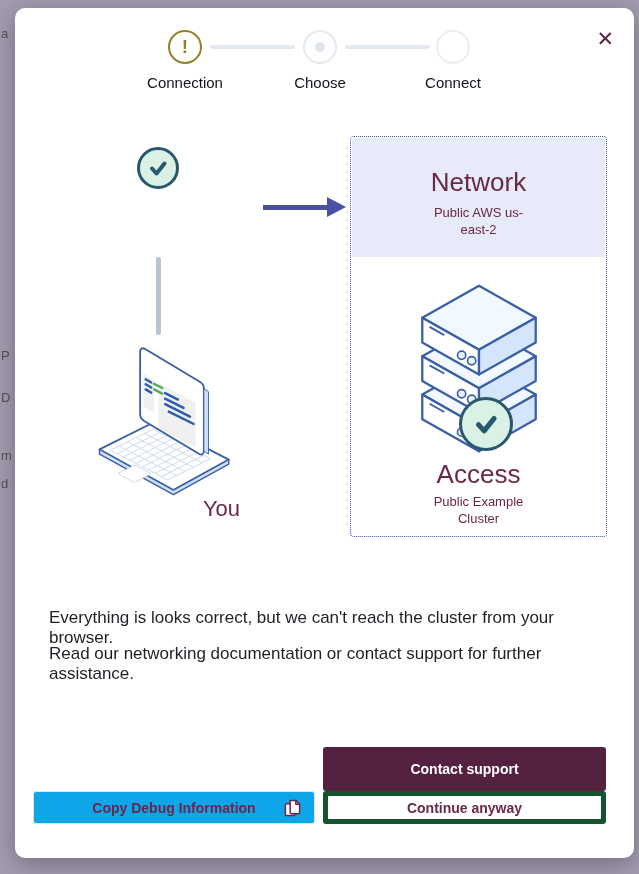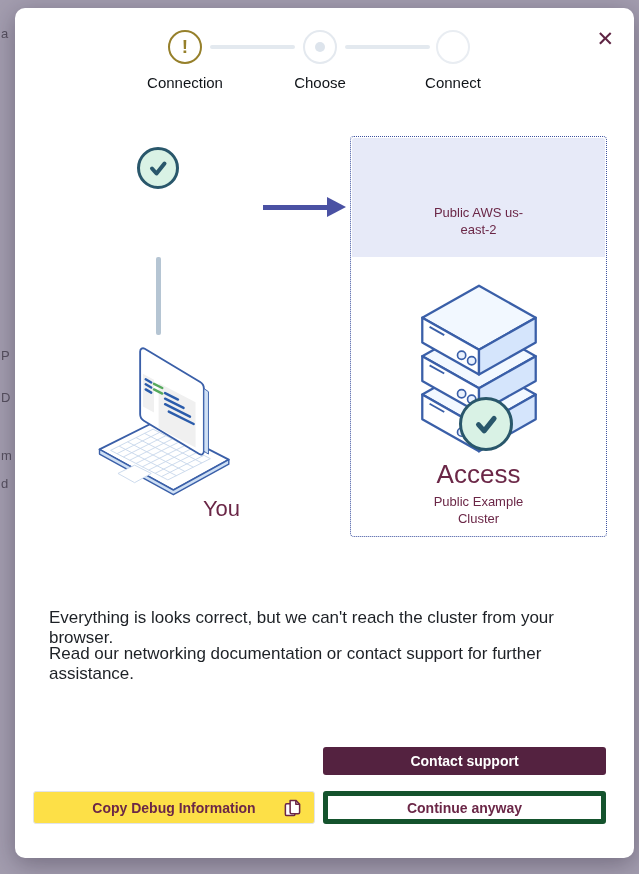--- a/index.html
+++ b/index.html
@@ -32,21 +32,21 @@
   .arrow-line{position:absolute;left:248px;top:197px;width:66px;height:5px;background:#4a51a3;}
   .arrow-head{position:absolute;left:312px;top:189px;width:0;height:0;
     border-top:10.5px solid transparent;border-bottom:10.5px solid transparent;border-left:19px solid #4a51a3;}
   .v-line{position:absolute;left:141px;top:249px;width:5px;height:78px;background:#b5c5d3;border-radius:2px;}
   .you-label{position:absolute;left:77px;top:488px;width:148px;text-align:right;font-size:22px;color:#6b2747;}
   .msg{position:absolute;left:18px;right:16px;font-size:17px;color:#1d2126;margin:16px;}
   
   .btn{position:absolute;display:flex;align-items:center;justify-content:center;font-size:14px;
     font-weight:600;border-radius:3px;box-sizing:border-box;cursor:pointer;font-family:inherit;}
   .btn-filled{background:#542240;color:#fff;border:none;}
-  .btn-light{background:#fde047;border:1px solid #e1e3e8;color:#6b2747;}
+  .btn-light{background:#0ea5e9;border:1px solid #e1e3e8;color:#6b2747;}
   .btn-outline{background:#fff;border:5px solid #14532d;color:#6b2747;}
   .copy-ic{position:absolute;right:12px;top:6px;}
 </style>
 </head>
 <body>
 
 <div class="backdrop">
   <span class="frag" style="top:26px">a</span>
   <span class="frag" style="top:348px">P</span>
   <span class="frag" style="top:390px">D</span>
@@ -117,20 +117,21 @@
       <line x1="79" y1="51" x2="93" y2="58" stroke="#2b5cab"></line>
       <line x1="79" y1="57" x2="99" y2="67" stroke="#2b5cab"></line>
       <line x1="79" y1="63" x2="106" y2="76.5" stroke="#2b5cab"></line>
       <line x1="83" y1="71" x2="110" y2="84.5" stroke="#2b5cab"></line>
     </g>
   </svg>
   <div class="you-label">You</div>
 
   <div class="dotted-box net-box">
     <div class="net-header"></div>
+    <div class="box-title" style="top:30px;font-size:26px">Network</div>
     <div class="box-sub" style="top:67px"><span style="display:inline-block;width:112px">Public AWS us-east-2</span></div>
 
     <svg style="position:absolute;left:68px;top:146px" width="120" height="172" viewBox="-3 -3 130 188">
       <g transform="translate(0,84)">
         <path d="M62,0 L124,35 L62,70 L0,35 Z" fill="#f2f8ff" stroke="#3a5fa8" stroke-width="2.5" stroke-linejoin="round"></path>
         <path d="M0,35 L62,70 L62,97 L0,62 Z" fill="#ffffff" stroke="#3a5fa8" stroke-width="2.5" stroke-linejoin="round"></path>
         <path d="M62,70 L124,35 L124,62 L62,97 Z" fill="#d5e5fc" stroke="#3a5fa8" stroke-width="2.5" stroke-linejoin="round"></path>
         <line x1="8" y1="45" x2="24" y2="54" stroke="#3a5fa8" stroke-width="2"></line>
         <circle cx="43" cy="76" r="4.5" fill="#eaf2fe" stroke="#3a5fa8" stroke-width="1.8"></circle>
         <circle cx="54" cy="82" r="4.5" fill="#eaf2fe" stroke="#3a5fa8" stroke-width="1.8"></circle>
@@ -159,21 +160,21 @@
       </svg>
     </div>
 
     <div class="box-title" style="top:322px;font-size:26px">Access</div>
     <div class="box-sub" style="top:356px"><span style="display:inline-block;width:120px">Public Example Cluster</span></div>
   </div>
 
   <p class="msg" style="top:584px">Everything is looks correct, but we can't reach the cluster from your browser.</p>
   <p class="msg" style="top:620px">Read our networking documentation or contact support for further assistance.</p>
 
-  <button class="btn btn-filled" style="left:308px;top:739px;width:283px;height:28px">Contact support</button>
+  <button class="btn btn-filled" style="left:308px;top:739px;width:283px;height:44px">Contact support</button>
   <button class="btn btn-light" style="left:18px;top:783px;width:282px;height:33px">
     <span>Copy Debug Information</span>
     <svg class="copy-ic" width="19" height="20" viewBox="0 0 20 21">
       <rect x="2.5" y="6" width="10" height="12.5" rx="1.5" fill="#ffffff" stroke="#6b2747" stroke-width="1.6"></rect>
       <path d="M7.5,2.5 h6 l4,4 v8.5 a1.5,1.5 0 0 1 -1.5,1.5 h-7 a1.5,1.5 0 0 1 -1.5,-1.5 Z" fill="#ffffff" stroke="#6b2747" stroke-width="1.6" stroke-linejoin="round"></path>
       <path d="M13.5,2.5 v4 h4" fill="none" stroke="#6b2747" stroke-width="1.6" stroke-linejoin="round"></path>
     </svg>
   </button>
   <button class="btn btn-outline" style="left:308px;top:783px;width:283px;height:33px">Continue anyway</button>
 

